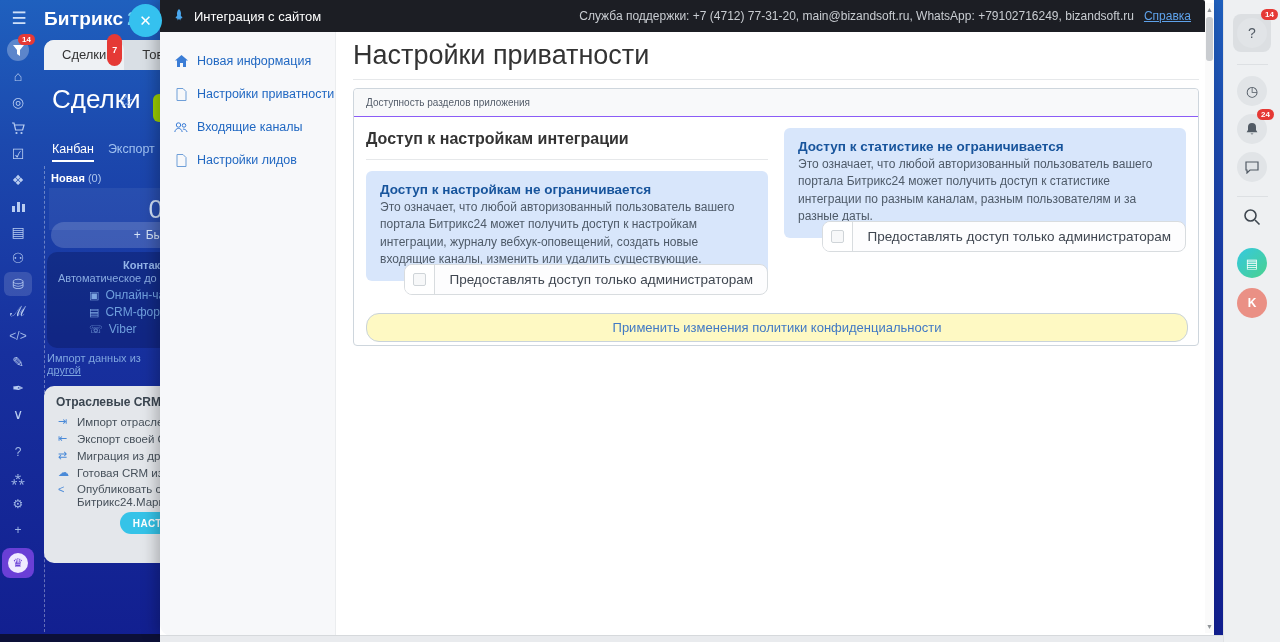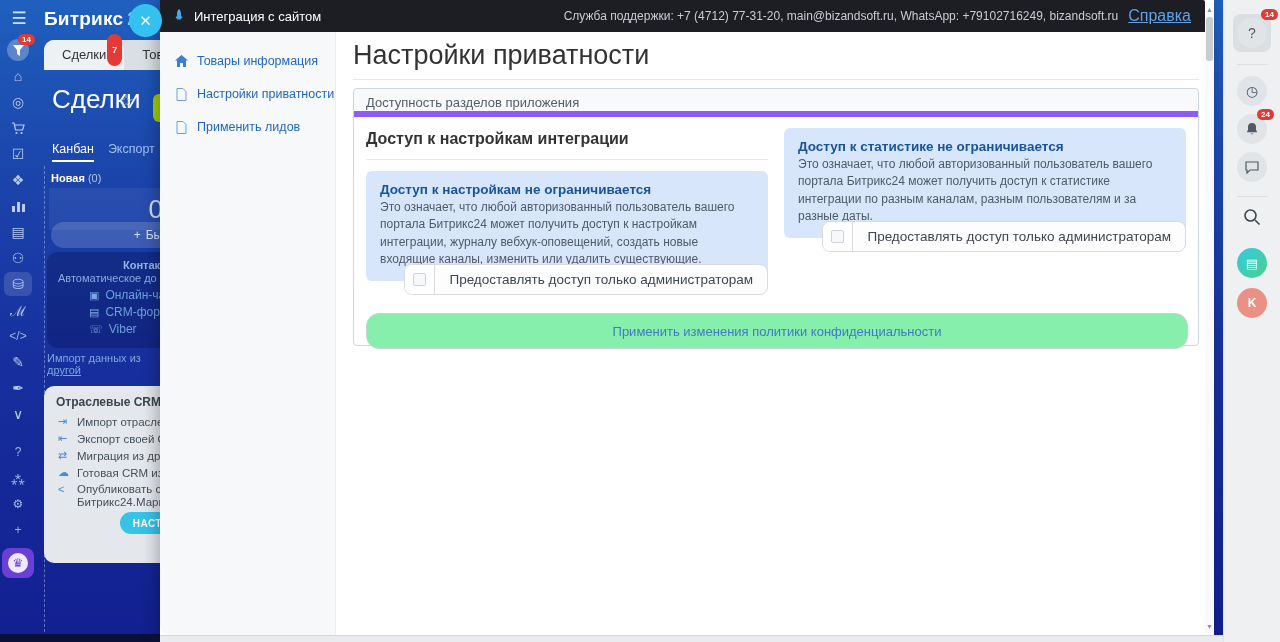--- a/index.html
+++ b/index.html
@@ -60,44 +60,44 @@
   .ind-btn { position:absolute; left:76px; top:126px; width:70px; height:22px; background:#35c3e8; border:none; border-radius:12px; color:#fff; font-size:10px; font-weight:700; letter-spacing:.5px; cursor:pointer; }
 
   .bottom-dark { position:absolute; left:0; bottom:0; width:160px; height:8px; background:#0c1038; }
 
   
   .slider { position:absolute; left:160px; top:0; width:1054px; height:636px; z-index:10; background:#fff; box-shadow:-4px 0 14px rgba(0,0,0,.25); }
   .sl-header { position:absolute; left:0; top:0; width:1045px; height:32px; background:#1c1e24; display:flex; align-items:center; border-radius:0 2px 0 0; }
   .sl-title { color:#fff; font-size:13px; margin-left:8px;text-align:center; }
   .sl-plane { margin-left:12px; display:flex; }
   .sl-support { margin-left:auto; font-size:12px; color:#c9cdd2; }
-  .sl-help { font-size:16px; color:#5ea2ea; text-decoration:underline; margin-left:10px; margin-right:14px; cursor:pointer; }
+  .sl-help { font-size:12px; color:#5ea2ea; text-decoration:underline; margin-left:10px; margin-right:14px; cursor:pointer; }
 
   .sl-menu { position:absolute; left:0; top:32px; width:176px; height:604px; background:#f7f8fa; border-right:1px solid #ebedef; border-bottom-left-radius:12px; }
   .menu-item { display:flex; align-items:center; gap:9px; padding:6px 0 6px 14px; margin-top:7px; font-size:12.5px; color:#2168c2; cursor:pointer; }
   .menu-item:first-child { margin-top:16px; }
   .menu-item .mi-ic { width:14px; display:flex; justify-content:center; color:#3b7dd6; font-size:13px; }
 
   .sl-content { position:absolute; left:177px; top:32px; width:868px; height:604px; background:#fff; }
   .c-title { position:absolute; left:16px; top:8px; font-size:27px; font-weight:400; color:#333; }
   .c-divider { position:absolute; left:16px; top:47px; width:846px; height:1px; background:#e6e8ea; }
   .card { position:absolute; left:16px; top:56px; width:846px; height:258px; border:1px solid #ced6dd; border-radius:4px; background:#fff; }
-  .card-head { height:28px; background:#f8f9fa; border-bottom:6px solid #8b5cf6; font-size:13px; color:#535c69; line-height:28px; padding-left:12px; border-radius:4px 4px 0 0; }
+  .card-head { height:28px; background:#f8f9fa; border-bottom:1px solid #8b5cf6; font-size:10px; color:#535c69; line-height:28px; padding-left:12px; border-radius:4px 4px 0 0; }
   .card-grid { display:grid; grid-template-columns:1fr 1fr; column-gap:16px; padding:0 12px; }
   .col-heading { font-size:16px; font-weight:700; color:#333; padding:13px 0 11px 0; border-bottom:1px solid #e6e8ea; }
   .alert-wrap { height:96px; padding-top:11px; }
   .alert { background:#d8e6fb; border-radius:6px; padding:11px 14px 12px 14px; }
   .alert-title { font-size:13.5px; font-weight:700; color:#17549c; margin-bottom:2px; }
   .alert-text { font-size:12px; color:#4e5a68; line-height:1.45; }
   .cb-row { display:flex; justify-content:flex-end; margin-top:8px; }
   .cb-group { display:flex; border:1px solid #d8dcdf; border-radius:8px; background:#fdfdfe; overflow:hidden; cursor:pointer; }
   .cb-cell { width:30px; background:#fff; border-right:1px solid #d8dcdf; display:flex; align-items:center; justify-content:center; }
   .cb-box { width:13px; height:13px; border:1px solid #cfd4d8; border-radius:2px; background:#f7f8f9; }
   .cb-label { padding:7px 14px; font-size:13.5px; color:#3f4650; white-space:nowrap; }
-  .apply-btn { display:block; margin:18px 12px 0 12px; width:822px; height:36px; background:#86efac; border:1px solid #c9d3da; border-radius:13px; font-size:13px; color:#4179c4; cursor:pointer; font-family:"Liberation Sans",sans-serif; }
+  .apply-btn { display:block; margin:18px 12px 0 12px; width:822px; height:29px; background:#fef9c3; border:1px solid #c9d3da; border-radius:13px; font-size:13px; color:#4179c4; cursor:pointer; font-family:"Liberation Sans",sans-serif; }
 
   
   .vscroll { position:absolute; left:1045px; top:3px; width:9px; height:630px; background:#fafafa; }
   .vs-arrow { position:absolute; left:0; width:9px; text-align:center; font-size:7px; color:#909498; cursor:pointer; }
   .vs-thumb { position:absolute; left:1px; top:14px; width:7px; height:44px; background:#c9ccd0; border-radius:3px; cursor:pointer; }
 
   
   .close-btn { position:absolute; left:129px; top:4px; width:33px; height:33px; border-radius:50%; background:#35c1ef; z-index:20; border:none; color:#fff; font-size:15px; cursor:pointer; line-height:33px; text-align:center; }
 
   
@@ -258,37 +258,47 @@
       <span class="sl-help">Справка</span>
     </div>
 
     <div class="sl-menu">
       <div class="menu-item">
         <span class="mi-ic">
             <svg width="13" height="12" viewBox="0 0 13 12">
               <path d="M6.5 0L13 5.5h-2V12H8V8H5v4H2V5.5H0z" fill="#3b7dd6"></path>
             </svg>
           </span>
-        <span>Товары информация</span>
+        <span>Новая информация</span>
       </div>
       <div class="menu-item">
         <span class="mi-ic">
             <svg width="11" height="13" viewBox="0 0 11 13">
               <path d="M1 .5h6L10 3.5v9H1z" fill="none" stroke="#6f9fd8" stroke-width="1"></path>
             </svg>
           </span>
         <span>Настройки приватности</span>
       </div>
       <div class="menu-item">
         <span class="mi-ic">
+            <svg width="14" height="11" viewBox="0 0 14 11">
+              <circle cx="4.5" cy="3" r="2.2" fill="none" stroke="#3b7dd6"></circle>
+              <circle cx="10" cy="3.4" r="1.8" fill="none" stroke="#3b7dd6"></circle>
+              <path d="M.8 10c.4-2.4 2-3.6 3.7-3.6S7.8 7.6 8.2 10M8.9 7c1.6.1 3.6.8 4.2 3" fill="none" stroke="#3b7dd6"></path>
+            </svg>
+          </span>
+        <span>Входящие каналы</span>
+      </div>
+      <div class="menu-item">
+        <span class="mi-ic">
             <svg width="11" height="13" viewBox="0 0 11 13">
               <path d="M1 .5h6L10 3.5v9H1z" fill="none" stroke="#6f9fd8" stroke-width="1"></path>
             </svg>
           </span>
-        <span>Применить лидов</span>
+        <span>Настройки лидов</span>
       </div>
     </div>
 
     <div class="sl-content">
       <h1 class="c-title">Настройки приватности</h1>
       <div class="c-divider"></div>
 
       <div class="card">
         <div class="card-head">Доступность разделов приложения</div>
         <div class="card-grid">

